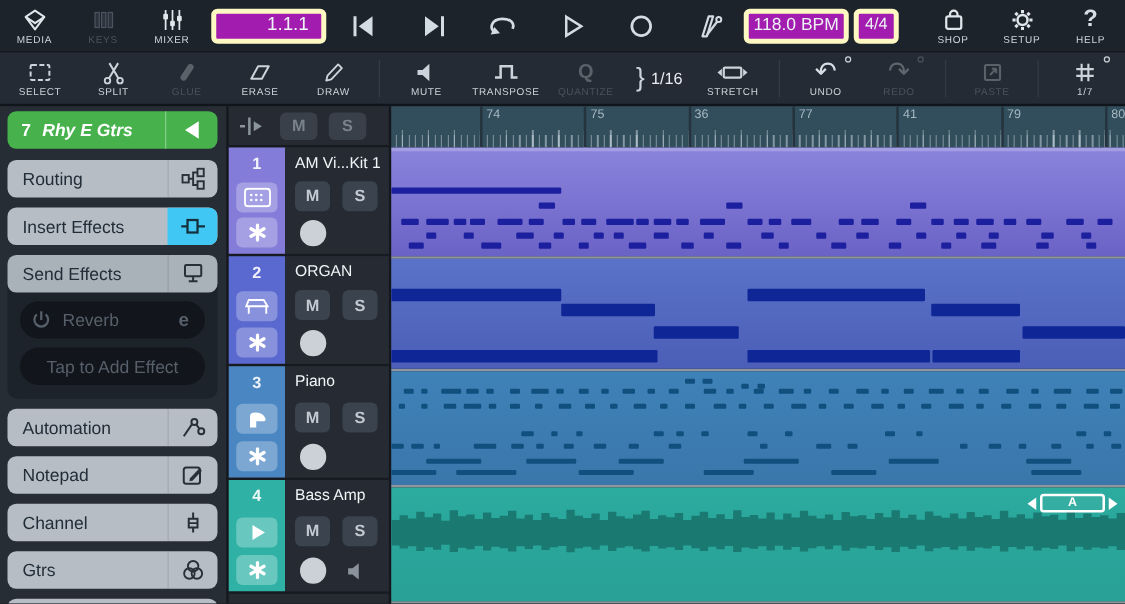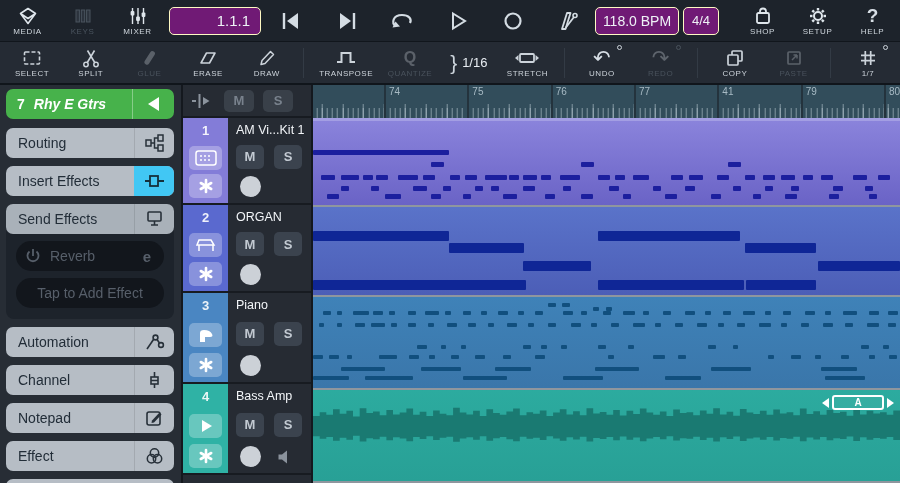--- a/index.html
+++ b/index.html
@@ -5,21 +5,21 @@
   html,body{margin:0;padding:0;background:#10141a;}
   *{box-sizing:border-box;font-family:"Liberation Sans",sans-serif;}
   #app{position:relative;width:900px;height:483px;overflow:hidden;background:#20252c;color:#dfe5ec;}
 
   
   .topbar{position:absolute;left:0;top:0;width:900px;height:42px;background:#1d232b;border-bottom:1px solid #11161c;display:flex;align-items:center;}
   .tb-btn{width:55px;height:40px;display:flex;flex-direction:column;align-items:center;justify-content:center;gap:1px;cursor:pointer;}
   .tb-btn .glyph{height:20px;display:flex;align-items:center;justify-content:center;}
   .tb-btn .cap{font-size:8px;letter-spacing:.6px;color:#cfd6dd;}
   .tb-btn.dim .cap{color:#4a545f;} .tb-btn.dim svg *{stroke:#4a545f !important;fill-opacity:.35;}
-  .disp{background:#701a75;border:1px solid #fef9c3;border-radius:5px;color:#eef2f6;display:flex;align-items:center;}
+  .disp{background:#a21caf;border:4px solid #fef9c3;border-radius:5px;color:#eef2f6;display:flex;}
   .pos-disp{width:92px;height:28px;margin-left:4px;justify-content:flex-end;padding-right:10px;font-size:15px;}
   .transport{display:flex;align-items:center;justify-content:space-between;width:318px;margin:0 6px 0 10px;}
   .tr-btn{width:40px;height:36px;display:flex;align-items:center;justify-content:center;cursor:pointer;}
   .bpm-disp{width:84px;height:28px;justify-content:center;font-size:14px;}
   .sig-disp{width:36px;height:28px;margin-left:4px;justify-content:center;font-size:13px;}
 
   
   .toolbar2{position:absolute;left:0;top:42px;width:900px;height:43px;background:#252b34;border-bottom:2px solid #10151b;display:flex;align-items:center;justify-content:space-between;padding:0 10px;}
   .t2-item{display:flex;flex-direction:column;align-items:center;justify-content:center;gap:1px;min-width:44px;height:42px;cursor:pointer;position:relative;}
   .t2-item .glyph{height:20px;display:flex;align-items:center;justify-content:center;}
@@ -241,20 +241,28 @@
       <div class="glyph">
           <svg width="20" height="20">
             <path d="M4 16.5 L5 12.5 L13.5 3.5 L16.5 6.5 L8 15.5 Z" fill="none" stroke="#ccd3da" stroke-width="1.5" stroke-linejoin="round"></path>
           </svg>
         </div>
       <div class="cap">DRAW</div>
     </div>
     <div class="t2-sep"></div>
     <div class="t2-item">
       <div class="glyph">
+          <svg width="20" height="20">
+            <path d="M3 8 H7 L12.5 3 V17 L7 12 H3 Z" fill="#ccd3da"></path>
+          </svg>
+        </div>
+      <div class="cap">MUTE</div>
+    </div>
+    <div class="t2-item">
+      <div class="glyph">
           <svg width="22" height="20">
             <path d="M2 14 H6.5 V5 H15.5 V14 H20" fill="none" stroke="#ccd3da" stroke-width="2"></path>
           </svg>
         </div>
       <div class="cap">TRANSPOSE</div>
     </div>
     <div class="t2-item dim">
       <div class="glyph" style="font-size:16px;font-weight:700;color:#ccd3da;">Q</div>
       <div class="cap">QUANTIZE</div>
     </div>
@@ -279,29 +287,20 @@
       <div class="badge"></div>
       <div class="glyph undo-glyph">↶</div>
       <div class="cap">UNDO</div>
     </div>
     <div class="t2-item dim">
       <div class="badge"></div>
       <div class="glyph undo-glyph">↷</div>
       <div class="cap">REDO</div>
     </div>
     <div class="t2-sep"></div>
-    <div class="t2-item">
-      <div class="glyph">
-          <svg width="20" height="20">
-            <rect x="7" y="3" width="10" height="10" rx="1" fill="none" stroke="#ccd3da" stroke-width="1.7"></rect>
-            <rect x="3" y="7" width="10" height="10" rx="1" fill="#252b34" stroke="#ccd3da" stroke-width="1.7"></rect>
-          </svg>
-        </div>
-      <div class="cap">COPY</div>
-    </div>
     <div class="t2-item dim">
       <div class="glyph">
           <svg width="20" height="20">
             <rect x="4" y="4" width="12" height="12" rx="1" fill="none" stroke="#ccd3da" stroke-width="1.7"></rect>
             <path d="M8 12 L13 7 M13 7 H9.5 M13 7 V10.5" stroke="#ccd3da" stroke-width="1.5" fill="none"></path>
           </svg>
         </div>
       <div class="cap">PASTE</div>
     </div>
     <div class="t2-sep"></div>
@@ -388,40 +387,40 @@
             <g fill="none" stroke="#273039" stroke-width="1.6">
               <path d="M3 17 L9.5 7.5"></path>
               <circle cx="11.5" cy="5.5" r="2.4"></circle>
               <circle cx="17" cy="13" r="2.4"></circle>
               <path d="M13 7.5 L15.5 11"></path>
             </g>
           </svg>
         </span>
     </div>
     <div class="side-row">
+      <span class="lbl">Notepad</span>
+      <span class="ibox">
+          <svg width="21" height="20">
+            <rect x="3" y="4" width="13" height="13" rx="2" fill="none" stroke="#273039" stroke-width="1.6"></rect>
+            <path d="M8 12.5 L15.5 4.5 L17.5 6.5 L10 14.5 L7.5 15 Z" fill="#273039"></path>
+          </svg>
+        </span>
+    </div>
+    <div class="side-row">
       <span class="lbl">Channel</span>
       <span class="ibox">
           <svg width="21" height="20">
             <path d="M10.5 2 V7 M10.5 14 V18" stroke="#273039" stroke-width="1.6"></path>
             <rect x="7" y="7" width="7" height="7" fill="none" stroke="#273039" stroke-width="1.6"></rect>
             <path d="M7 10.5 H14" stroke="#273039" stroke-width="1.4"></path>
           </svg>
         </span>
     </div>
     <div class="side-row">
-      <span class="lbl">Notepad</span>
-      <span class="ibox">
-          <svg width="21" height="20">
-            <rect x="3" y="4" width="13" height="13" rx="2" fill="none" stroke="#273039" stroke-width="1.6"></rect>
-            <path d="M8 12.5 L15.5 4.5 L17.5 6.5 L10 14.5 L7.5 15 Z" fill="#273039"></path>
-          </svg>
-        </span>
-    </div>
-    <div class="side-row">
-      <span class="lbl">Effect</span>
+      <span class="lbl">Gtrs</span>
       <span class="ibox">
           <svg width="21" height="20">
             <g fill="none" stroke="#273039" stroke-width="1.5">
               <circle cx="10.5" cy="7" r="4.2"></circle>
               <circle cx="7.5" cy="12.8" r="4.2"></circle>
               <circle cx="13.5" cy="12.8" r="4.2"></circle>
             </g>
           </svg>
         </span>
     </div>
@@ -580,21 +579,21 @@
 
   <div class="arrange">
     <div class="ruler" id="ruler" style="background: rgb(50, 77, 91);">
         <div class="tickstrip" style="height: 10px; background: repeating-linear-gradient(90deg, rgba(210, 224, 232, 0.5) 0px, rgba(210, 224, 232, 0.5) 1px, transparent 1px, transparent 5.20812px) -12.3px;"></div>
         <div class="tickstrip" style="height: 14px; background: repeating-linear-gradient(90deg, rgba(210, 224, 232, 0.5) 0px, rgba(210, 224, 232, 0.5) 1px, transparent 1px, transparent 20.8325px) -12.3px;"></div>
         <div class="barline" style="left: 71.03px;"></div>
         <div class="barnum" style="left: 76.03px;">74</div>
         <div class="barline" style="left: 154.36px;"></div>
         <div class="barnum" style="left: 159.36px;">75</div>
         <div class="barline" style="left: 237.69px;"></div>
-        <div class="barnum" style="left: 242.69px;">76</div>
+        <div class="barnum" style="left: 242.69px;">36</div>
         <div class="barline" style="left: 321.02px;"></div>
         <div class="barnum" style="left: 326.02px;">77</div>
         <div class="barline" style="left: 404.35px;"></div>
         <div class="barnum" style="left: 409.35px;">41</div>
         <div class="barline" style="left: 487.68px;"></div>
         <div class="barnum" style="left: 492.68px;">79</div>
         <div class="barline" style="left: 571.01px;"></div>
         <div class="barnum" style="left: 576.01px;">80</div>
       </div>
     <div class="lane" id="lane1" style="height: 87px; background: linear-gradient(rgb(139, 132, 220), rgb(106, 99, 198));">

